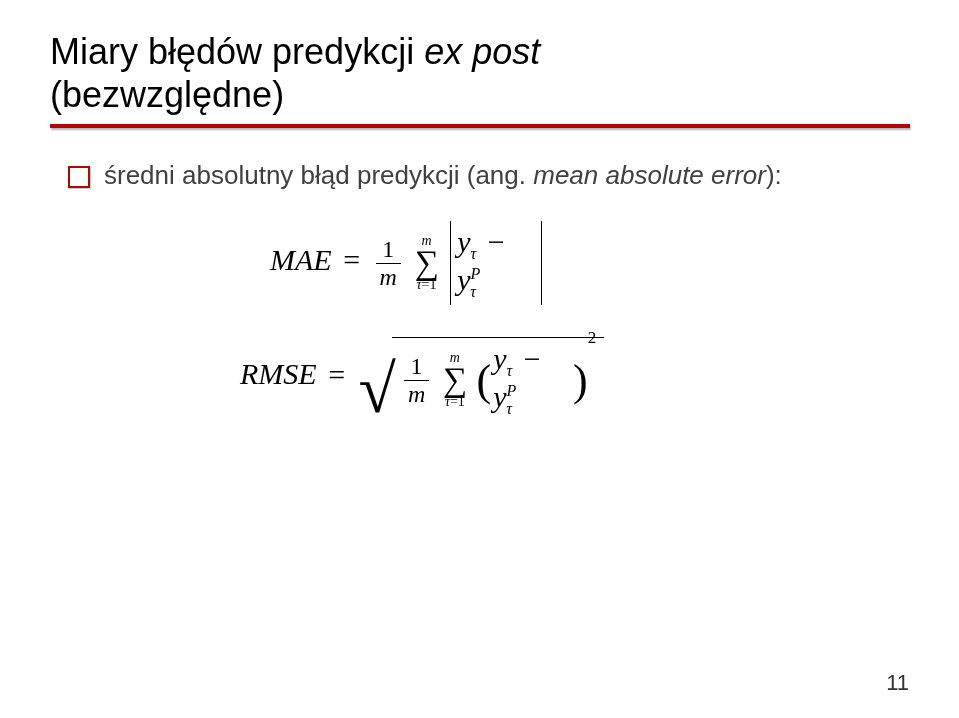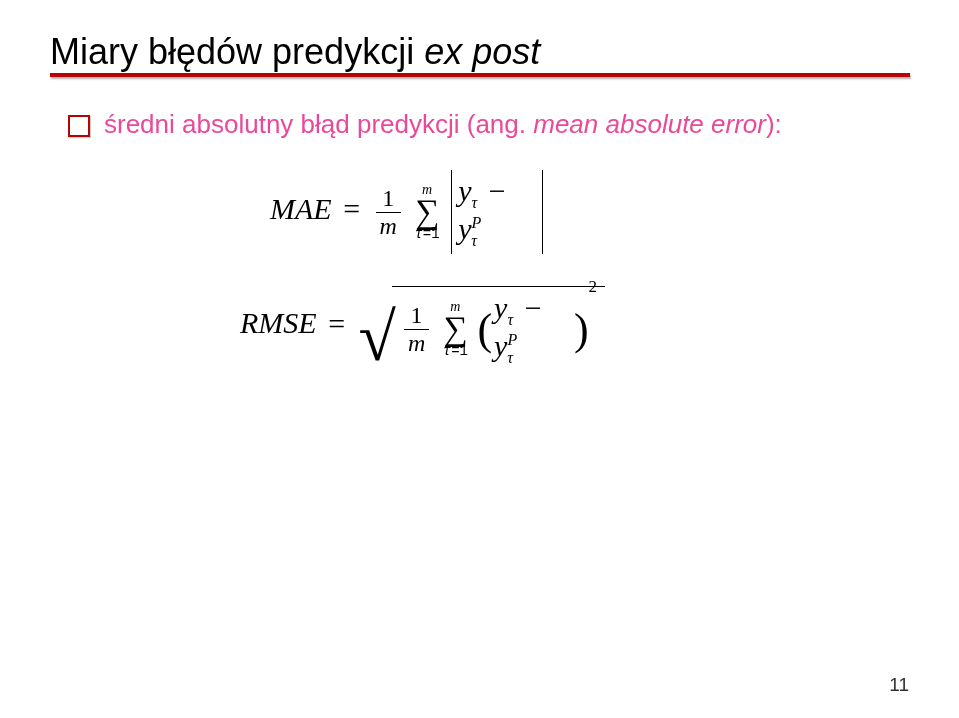--- a/index.html
+++ b/index.html
@@ -15,20 +15,21 @@
     .slide {
       padding: 30px 50px 40px 50px;
       box-sizing: border-box;
       height: 100%;
       position: relative;
     }
     .title {
       font-size: 36px;
       color: #000;
       line-height: 1.2;
+      margin-bottom: 8px;
     }
     .title .italic {
       font-style: italic;
     }
     .underline-bar {
       height: 4px;
       background: #b40404;
       width: 860px;
       margin-bottom: 30px;
       box-shadow: 1px 2px 2px rgba(0,0,0,0.3);
@@ -43,21 +44,21 @@
       width: 18px;
       height: 18px;
       border: 2px solid #b40404;
       flex-shrink: 0;
       margin-top: 8px;
       margin-right: 14px;
       box-shadow: 1px 1px 1px rgba(0,0,0,0.2);
     }
     .bullet-text {
       font-size: 26px;
-      color: #ec4899;
+      color: #404040;
       line-height: 1.35;
     }
     .bullet-text .italic {
       font-style: italic;
     }
     .formula {
       font-family: 'Times New Roman', Times, serif;
       font-style: italic;
       font-size: 30px;
       margin: 28px 0 32px 0;
@@ -109,21 +110,20 @@
       font-size: 34px;
       font-style: normal;
       line-height: 1;
     }
     .sum .bot {
       display: block;
       font-size: 14px;
       font-style: italic;
       line-height: 1;
       margin-top: -2px;
-      font-family: Liberation Mono, monospace;
     }
     .abs {
       display: inline-block;
       vertical-align: middle;
       border-left: 1.5px solid #000;
       border-right: 1.5px solid #000;
       padding: 4px 6px;
       margin-left: 2px;
     }
     .sub {
@@ -173,34 +173,35 @@
       font-size: 17px;
       font-style: normal;
       vertical-align: top;
       position: relative;
       top: -14px;
     }
     .page-num {
       position: absolute;
       bottom: 22px;
       right: 50px;
-      font-size: 19px;
+      font-size: 22px;
       color: #333;
     }
     .rm {
       font-style: normal;
     }
   </style>
 </head>
 <body>
 
 <div class="slide">
 
   <div class="title">
     <span>Miary błędów predykcji </span><span class="italic">ex post</span><br>
+    <span>(bezwzględne)</span>
   </div>
   <div class="underline-bar"></div>
 
   <div class="bullet-item">
     <div class="bullet-square"></div>
     <div class="bullet-text">
       <span>średni absolutny błąd predykcji (ang. </span><span class="italic">mean absolute error</span><span>):</span>
     </div>
   </div>
 

